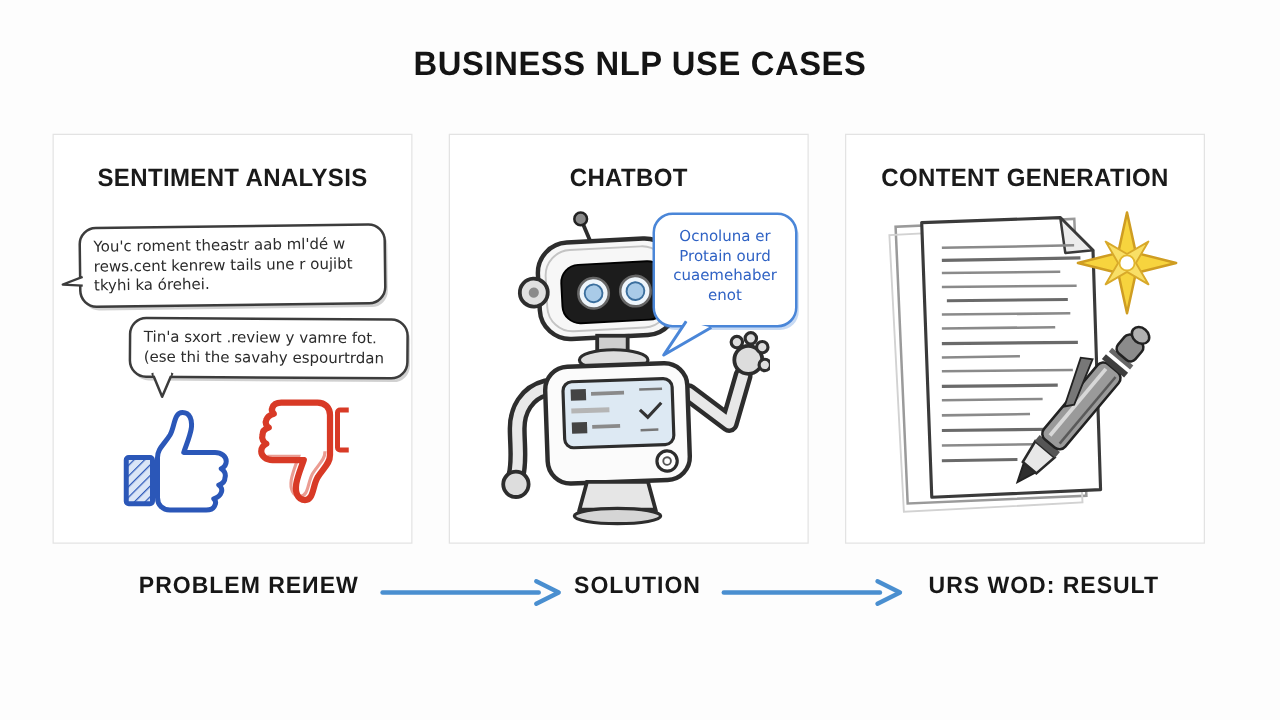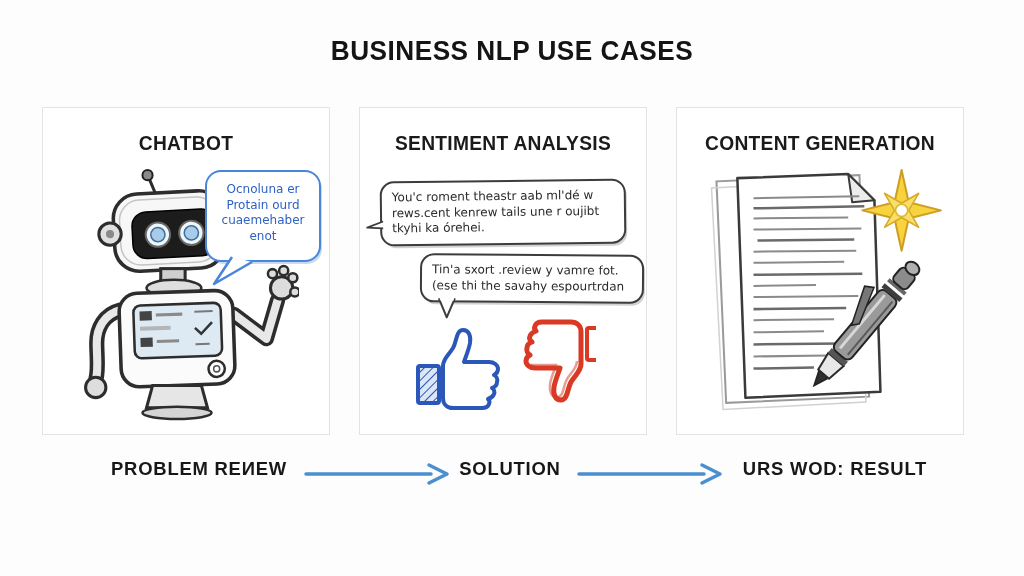--- a/index.html
+++ b/index.html
@@ -53,20 +53,70 @@
   .a2{left:576px;}
 </style>
 </head>
 <body>
 
 <div class="stage">
 
   <h1 class="title">BUSINESS NLP USE CASES</h1>
 
   <div class="panels">
+
+    <section class="panel">
+      <h2>SENTIMENT ANALYSIS</h2>
+
+      <div class="bubble b1">
+        <span class="prewrap">You'c roment theastr aab ml'dé w
+rews.cent kenrew tails une r oujibt
+tkyhi ka órehei.</span>
+        <svg class="tail" style="left:-16px;top:36px;" width="18" height="12">
+          <path d="M17,2 L1,8 L17,9" fill="#fff" stroke="#3c3c3c" stroke-width="1.8" stroke-linejoin="round"></path>
+        </svg>
+      </div>
+
+      <div class="bubble b2">
+        <span class="prewrap">Tin'a sxort .review y vamre fot.
+(ese thi the savahy espourtrdan</span>
+        <svg class="tail" style="left:14px;bottom:-19px;" width="26" height="21">
+          <path d="M3,0 L11,19 L19,0" fill="#fff" stroke="#3c3c3c" stroke-width="2" stroke-linejoin="round"></path>
+          <line x1="4" y1="0.5" x2="18" y2="0.5" stroke="#fff" stroke-width="3"></line>
+        </svg>
+      </div>
+
+      <svg class="thumbs" width="186" height="98" viewBox="0 0 186 98">
+        <defs>
+          <pattern id="hatchBlue" width="6" height="6" patternUnits="userSpaceOnUse" patternTransform="rotate(45)">
+            <rect width="6" height="6" fill="#dbe6f7"></rect>
+            <line x1="0" y1="0" x2="0" y2="6" stroke="#2b57b8" stroke-width="2"></line>
+          </pattern>
+        </defs>
+
+        <g transform="translate(4,4)">
+          <rect x="4" y="48" width="21" height="37" rx="2" fill="url(#hatchBlue)" stroke="#2b57b8" stroke-width="4"></rect>
+          <path d="M29,48 C29,41 34,38 39,30 C43,23 42,12 49,12 C55,12 57,18 56,25 C55,31 52,38 50,44 L75,44
+                   C80,44 84,47 84,51 C84,54 82,56 80,57 C82,58 84,61 83,64 C83,67 81,69 78,70
+                   C80,71 81,74 80,76 C79,79 77,80 74,81 C75,82 76,84 75,86 C74,89 71,90 68,90 L39,90
+                   C33,90 29,86 29,80 Z" fill="#fff" stroke="#2b57b8" stroke-width="4" stroke-linejoin="round"></path>
+        </g>
+
+        <g transform="translate(96,2)">
+          <g transform="rotate(180 52 48)">
+            <path d="M29,48 C29,41 34,38 39,30 C43,23 42,12 49,12 C55,12 57,18 56,25 C55,31 52,38 50,44 L75,44
+                     C80,44 84,47 84,51 C84,54 82,56 80,57 C82,58 84,61 83,64 C83,67 81,69 78,70
+                     C80,71 81,74 80,76 C79,79 77,80 74,81 C75,82 76,84 75,86 C74,89 71,90 68,90 L39,90
+                     C33,90 29,86 29,80 Z" fill="#fff" stroke="#d83a26" stroke-width="5" stroke-linejoin="round"></path>
+            <path d="M29,48 C29,41 34,38 39,30 C43,23 42,12 49,12 C55,12 57,18 56,25 C55,31 52,38 50,44 L75,44" fill="none" stroke="#d83a26" stroke-width="2.5" opacity=".5" transform="translate(4,3)"></path>
+            <rect x="6" y="52" width="17" height="32" rx="2" fill="#fff" stroke="#d83a26" stroke-width="4"></rect>
+          </g>
+        </g>
+      </svg>
+    </section>
 
     <section class="panel">
       <h2>CHATBOT</h2>
 
       <svg class="robot" width="244" height="256" viewBox="0 0 240 252">
 
         <line x1="100" y1="30" x2="92" y2="11" stroke="#2d2d2d" stroke-width="3"></line>
         <circle cx="91" cy="9" r="5" fill="#8a8a8a" stroke="#222" stroke-width="2"></circle>
 
         <g transform="rotate(-3 112 64)">
@@ -120,70 +170,20 @@
       <div class="bubble chat-bubble">
         <span class="prewrap">Ocnoluna er
 Protain ourd
 cuaemehaber
 enot</span>
         <svg class="tail" style="left:2px;bottom:-27px;" width="46" height="30" viewBox="-20 0 46 30">
           <path d="M3,0 L-15,27 L23,5" fill="#fff" stroke="#4a86d8" stroke-width="2.5" stroke-linejoin="round"></path>
           <line x1="4" y1="1" x2="20" y2="1" stroke="#fff" stroke-width="4"></line>
         </svg>
       </div>
-    </section>
-
-    <section class="panel">
-      <h2>SENTIMENT ANALYSIS</h2>
-
-      <div class="bubble b1">
-        <span class="prewrap">You'c roment theastr aab ml'dé w
-rews.cent kenrew tails une r oujibt
-tkyhi ka órehei.</span>
-        <svg class="tail" style="left:-16px;top:36px;" width="18" height="12">
-          <path d="M17,2 L1,8 L17,9" fill="#fff" stroke="#3c3c3c" stroke-width="1.8" stroke-linejoin="round"></path>
-        </svg>
-      </div>
-
-      <div class="bubble b2">
-        <span class="prewrap">Tin'a sxort .review y vamre fot.
-(ese thi the savahy espourtrdan</span>
-        <svg class="tail" style="left:14px;bottom:-19px;" width="26" height="21">
-          <path d="M3,0 L11,19 L19,0" fill="#fff" stroke="#3c3c3c" stroke-width="2" stroke-linejoin="round"></path>
-          <line x1="4" y1="0.5" x2="18" y2="0.5" stroke="#fff" stroke-width="3"></line>
-        </svg>
-      </div>
-
-      <svg class="thumbs" width="186" height="98" viewBox="0 0 186 98">
-        <defs>
-          <pattern id="hatchBlue" width="6" height="6" patternUnits="userSpaceOnUse" patternTransform="rotate(45)">
-            <rect width="6" height="6" fill="#dbe6f7"></rect>
-            <line x1="0" y1="0" x2="0" y2="6" stroke="#2b57b8" stroke-width="2"></line>
-          </pattern>
-        </defs>
-
-        <g transform="translate(4,4)">
-          <rect x="4" y="48" width="21" height="37" rx="2" fill="url(#hatchBlue)" stroke="#2b57b8" stroke-width="4"></rect>
-          <path d="M29,48 C29,41 34,38 39,30 C43,23 42,12 49,12 C55,12 57,18 56,25 C55,31 52,38 50,44 L75,44
-                   C80,44 84,47 84,51 C84,54 82,56 80,57 C82,58 84,61 83,64 C83,67 81,69 78,70
-                   C80,71 81,74 80,76 C79,79 77,80 74,81 C75,82 76,84 75,86 C74,89 71,90 68,90 L39,90
-                   C33,90 29,86 29,80 Z" fill="#fff" stroke="#2b57b8" stroke-width="4" stroke-linejoin="round"></path>
-        </g>
-
-        <g transform="translate(96,2)">
-          <g transform="rotate(180 52 48)">
-            <path d="M29,48 C29,41 34,38 39,30 C43,23 42,12 49,12 C55,12 57,18 56,25 C55,31 52,38 50,44 L75,44
-                     C80,44 84,47 84,51 C84,54 82,56 80,57 C82,58 84,61 83,64 C83,67 81,69 78,70
-                     C80,71 81,74 80,76 C79,79 77,80 74,81 C75,82 76,84 75,86 C74,89 71,90 68,90 L39,90
-                     C33,90 29,86 29,80 Z" fill="#fff" stroke="#d83a26" stroke-width="5" stroke-linejoin="round"></path>
-            <path d="M29,48 C29,41 34,38 39,30 C43,23 42,12 49,12 C55,12 57,18 56,25 C55,31 52,38 50,44 L75,44" fill="none" stroke="#d83a26" stroke-width="2.5" opacity=".5" transform="translate(4,3)"></path>
-            <rect x="6" y="52" width="17" height="32" rx="2" fill="#fff" stroke="#d83a26" stroke-width="4"></rect>
-          </g>
-        </g>
-      </svg>
     </section>
 
     <section class="panel">
       <h2>CONTENT GENERATION</h2>
 
       <svg class="docart" width="252" height="262" viewBox="0 0 250 260">
 
         <rect x="26" y="16" width="142" height="220" fill="#fff" stroke="#9a9a9a" stroke-width="2" transform="rotate(-2.5 97 126)"></rect>
         <rect x="22" y="22" width="142" height="220" fill="none" stroke="#d2d2d2" stroke-width="1.5" transform="rotate(-3 93 132)"></rect>
 

